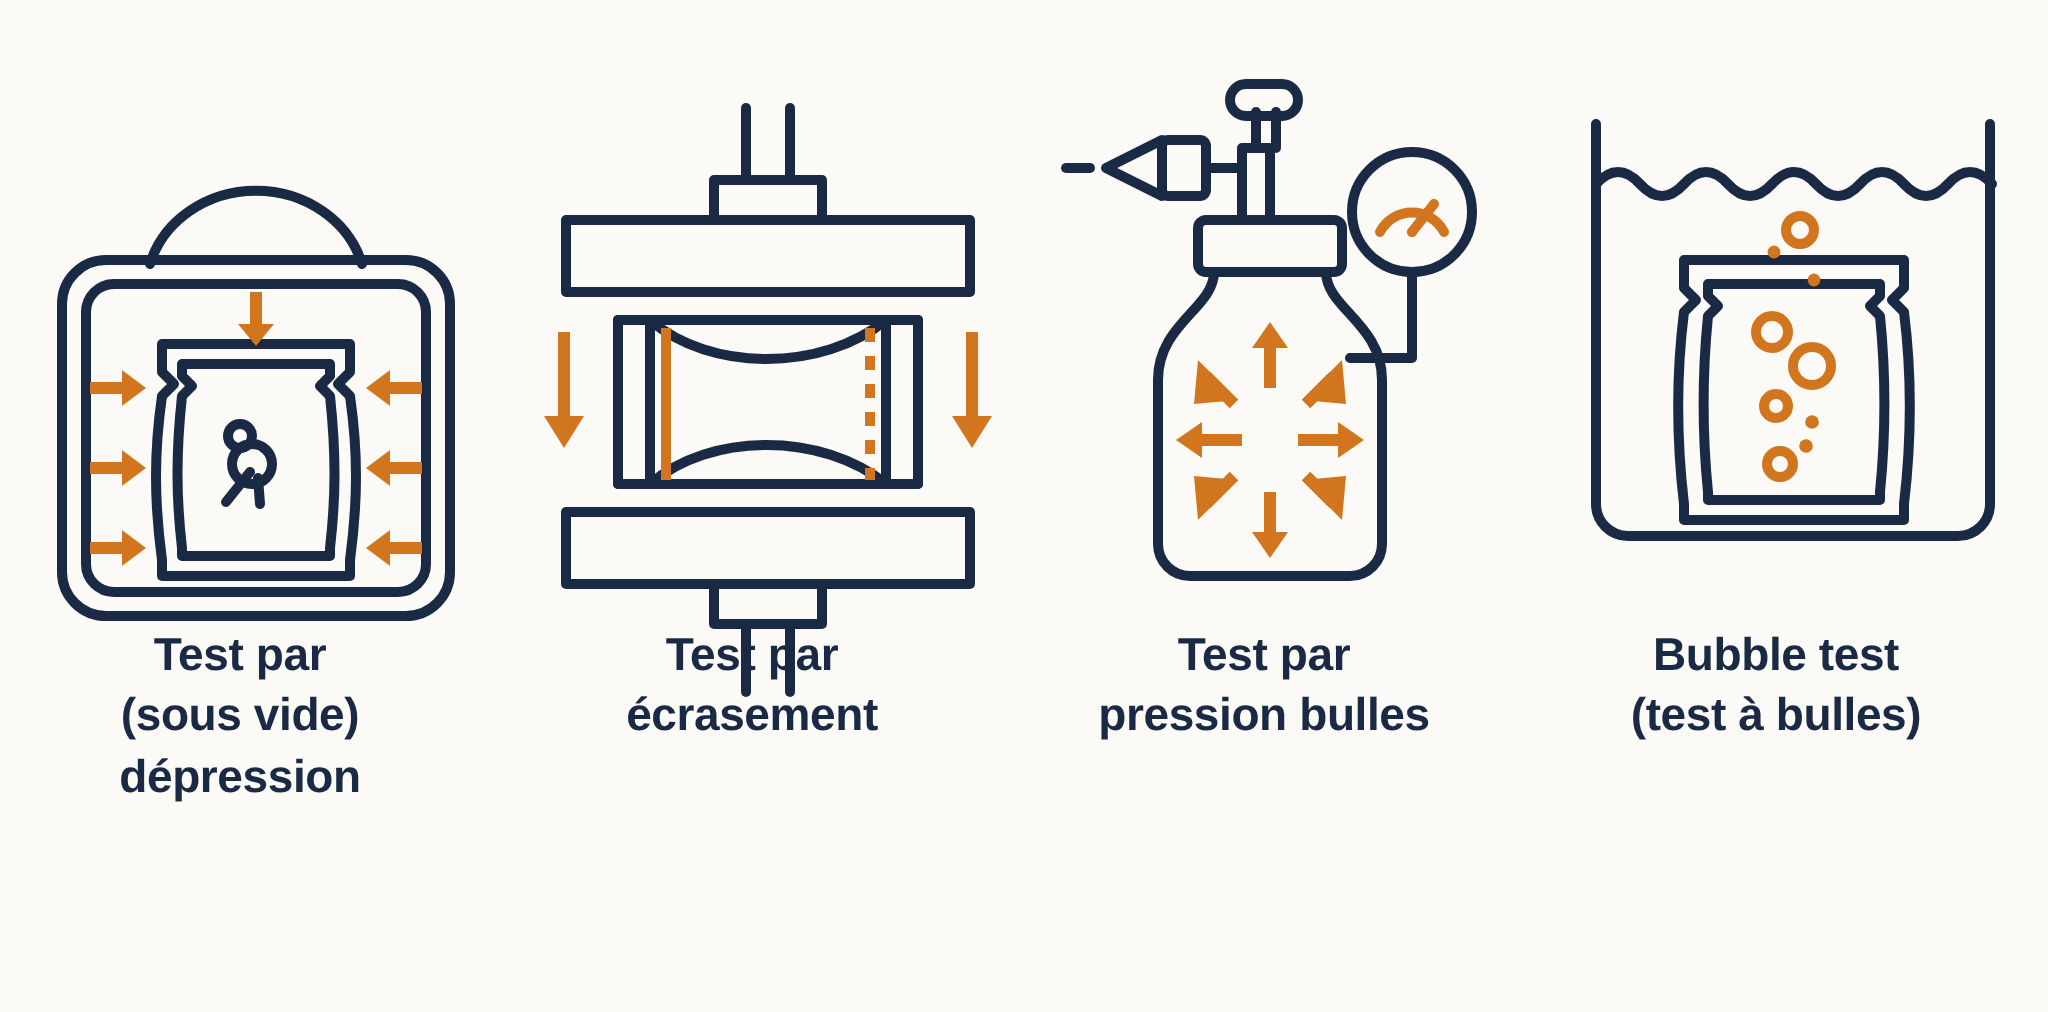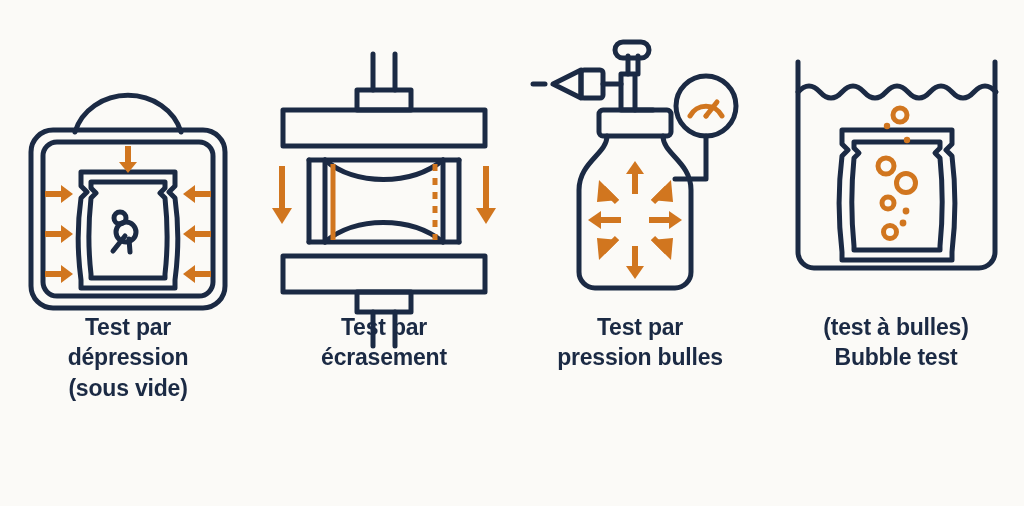--- a/index.html
+++ b/index.html
@@ -23,21 +23,21 @@
     align-items: flex-start;
     justify-content: space-between;
     box-sizing: border-box;
     padding: 0;
   }
   .col {
     width: 256px;
     height: 466px;
     display: flex;
     flex-direction: column;
-    align-items: center;
+    align-items: flex-start;
     box-sizing: border-box;
   }
   .icon-slot {
     width: 256px;
     height: 300px;
     display: flex;
     align-items: center;
     justify-content: center;
     box-sizing: border-box;
     padding-top: 42px;
@@ -119,22 +119,22 @@
           </g>
           <g>
             <line x1="198" y1="238" x2="178" y2="238"></line>
             <path d="M182 229 L170 238 L182 247 Z" fill="#d1761f" stroke="none"></path>
           </g>
         </g>
       </svg>
     </div>
     <div class="caption">
       <span class="line">Test par</span>
+      <span class="line">(sous vide)</span>
       <span class="line">dépression</span>
-      <span class="line">(sous vide)</span>
     </div>
   </div>
 
   <div class="col">
     <div class="icon-slot">
       <svg width="230" height="250" viewBox="0 0 230 250">
         <g fill="none" stroke="#1b2a44" stroke-width="5" stroke-linecap="round" stroke-linejoin="round">
 
           <line x1="104" y1="8" x2="104" y2="44"></line>
           <line x1="126" y1="8" x2="126" y2="44"></line>
@@ -295,18 +295,18 @@
           <circle cx="102" cy="120" r="8" fill="none" stroke="#d1761f" stroke-width="5"></circle>
           <circle cx="122" cy="137" r="9.5" fill="none" stroke="#d1761f" stroke-width="5"></circle>
           <circle cx="104" cy="157" r="6" fill="none" stroke="#d1761f" stroke-width="5"></circle>
           <circle cx="122" cy="165" r="3.4" fill="#d1761f"></circle>
           <circle cx="119" cy="177" r="3.4" fill="#d1761f"></circle>
           <circle cx="106" cy="186" r="6.5" fill="none" stroke="#d1761f" stroke-width="5"></circle>
         </g>
       </svg>
     </div>
     <div class="caption">
+      <span class="line">Bubble test</span>
       <span class="line">(test à bulles)</span>
-      <span class="line">Bubble test</span>
     </div>
   </div>
 
 </div>
 
 </body></html>

